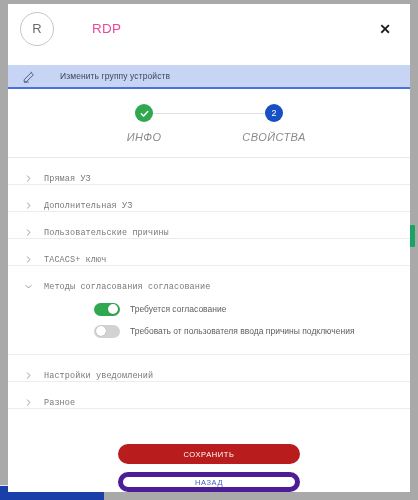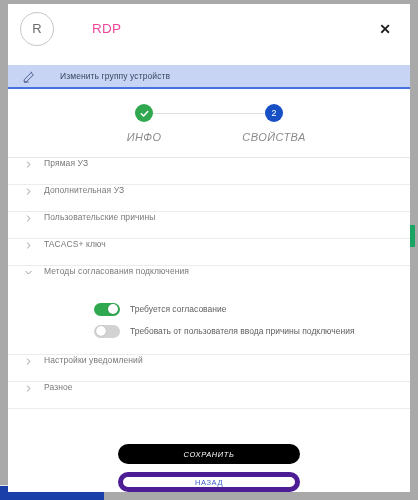--- a/index.html
+++ b/index.html
@@ -212,24 +212,25 @@
 
   
   #accordion {
     display: flex;
     flex-direction: column;
   }
   .acc-item { border-bottom: 1px solid #ececec; }
   .acc-head {
     height: 26px;
     display: flex;
-    align-items: flex-start;
+    align-items: flex-end;
     padding-left: 14px;
     cursor: pointer;
     box-sizing: border-box;
+    font-family: Liberation Mono, monospace;
   }
   .acc-chevron {
     width: 12px; height: 12px;
     flex: 0 0 auto;
     color: #8f8f8f;
     display: flex;
     align-items: center;
     justify-content: center;
   }
   .acc-chevron svg { width: 9px; height: 9px; }
@@ -290,24 +291,23 @@
     font-size: 7.5px;
     letter-spacing: .6px;
     display: flex;
     align-items: center;
     justify-content: center;
     cursor: pointer;
     font-family: "Liberation Sans", sans-serif;
     box-sizing: border-box;
   }
   #save-button {
-    background: #000000;
+    background: #b91c1c;
     color: #ffffff;
     border: none;
-    font-style: italic;
   }
   #back-button {
     background: #ffffff;
     color: #3b5bc4;
     border: 5px solid #4c1d95;
     margin-top: 8px;
   }
 </style>
 </head>
 <body>
@@ -411,21 +411,21 @@
         </div>
       </div>
 
       <div class="acc-item">
         <div class="acc-head">
           <span class="acc-chevron open">
             <svg viewBox="0 0 24 24" fill="none" stroke="currentColor" stroke-width="2.4" stroke-linecap="round" stroke-linejoin="round">
                 <path d="M9 5l7 7-7 7"></path>
               </svg>
           </span>
-          <span class="acc-label">Методы согласования подключения</span>
+          <span class="acc-label">Методы согласования согласование</span>
         </div>
         <div class="acc-panel">
           <div class="toggle-row">
             <div class="switch on">
               <div class="knob"></div>
             </div>
             <span class="toggle-label">Требуется согласование</span>
           </div>
           <div class="toggle-row">
             <div class="switch off">

